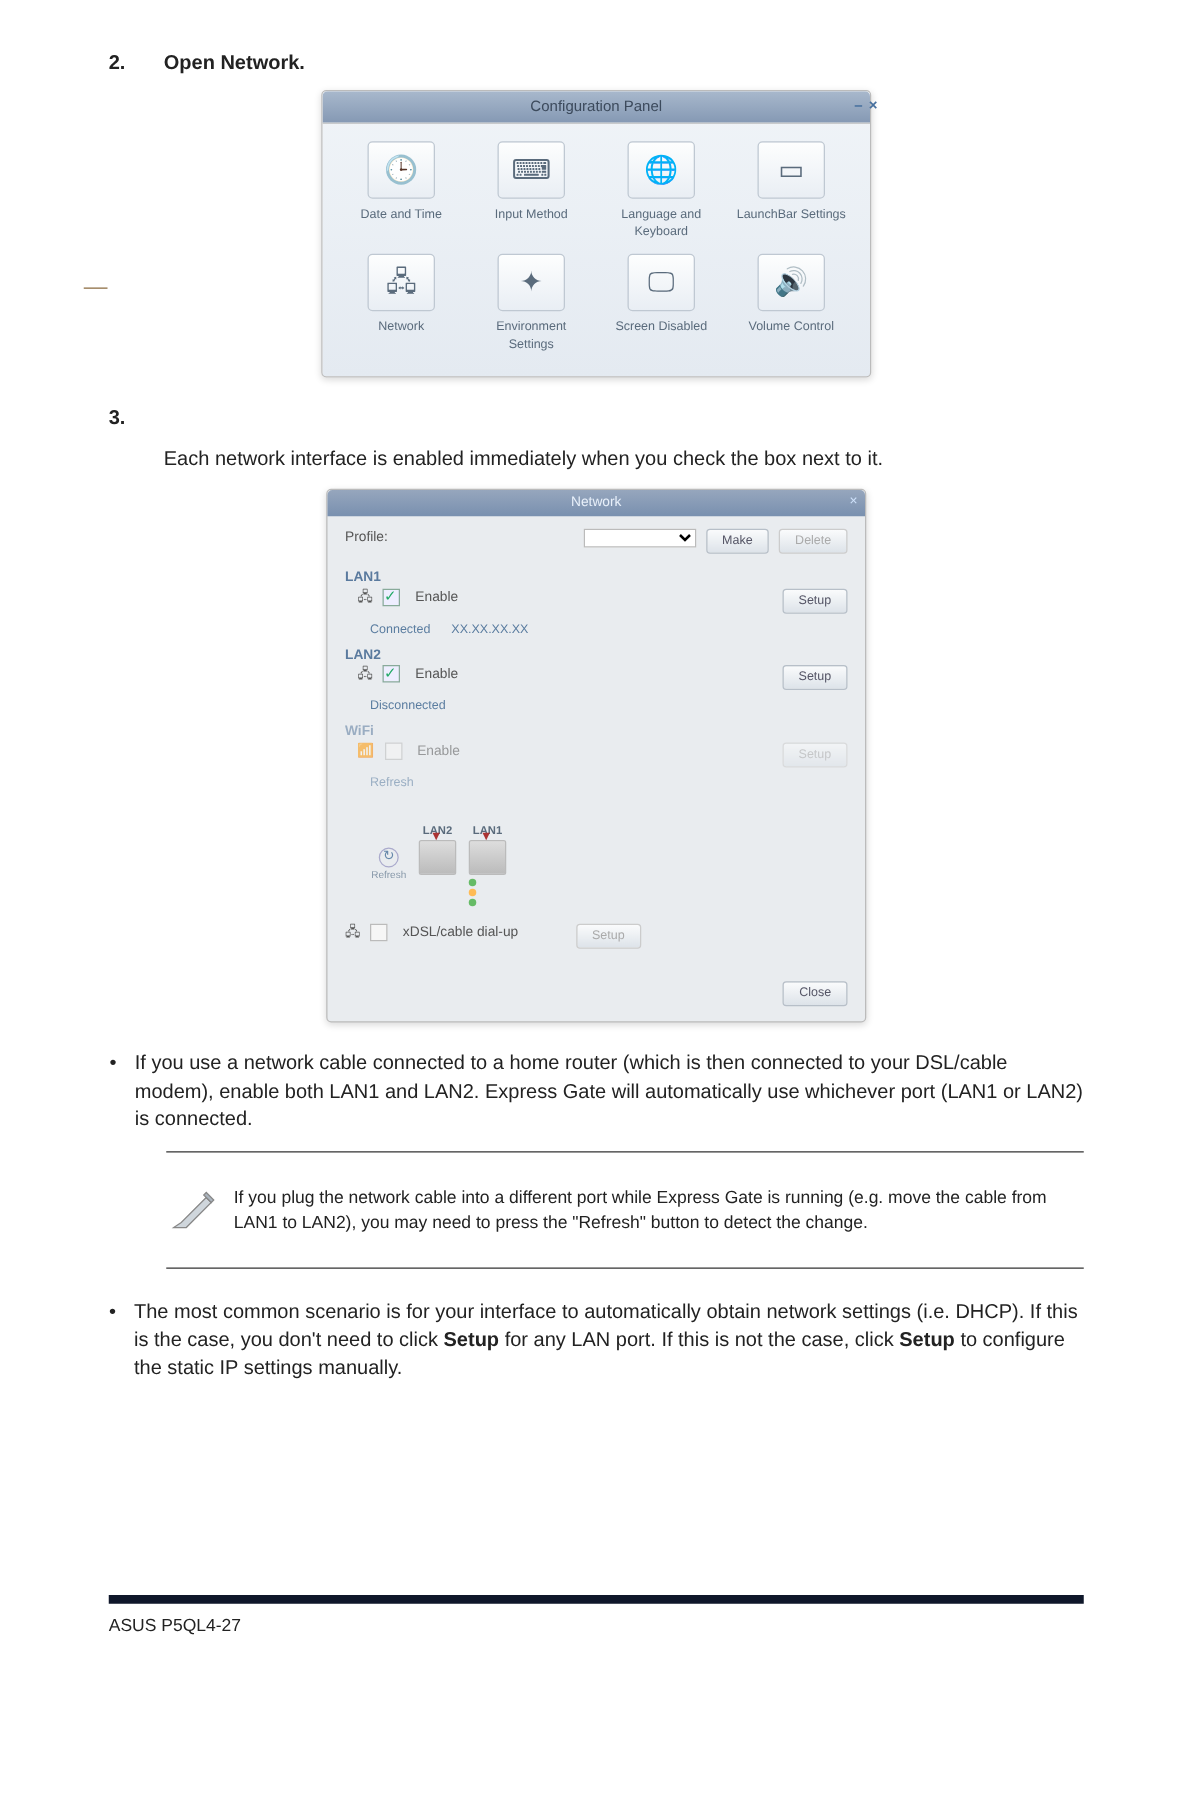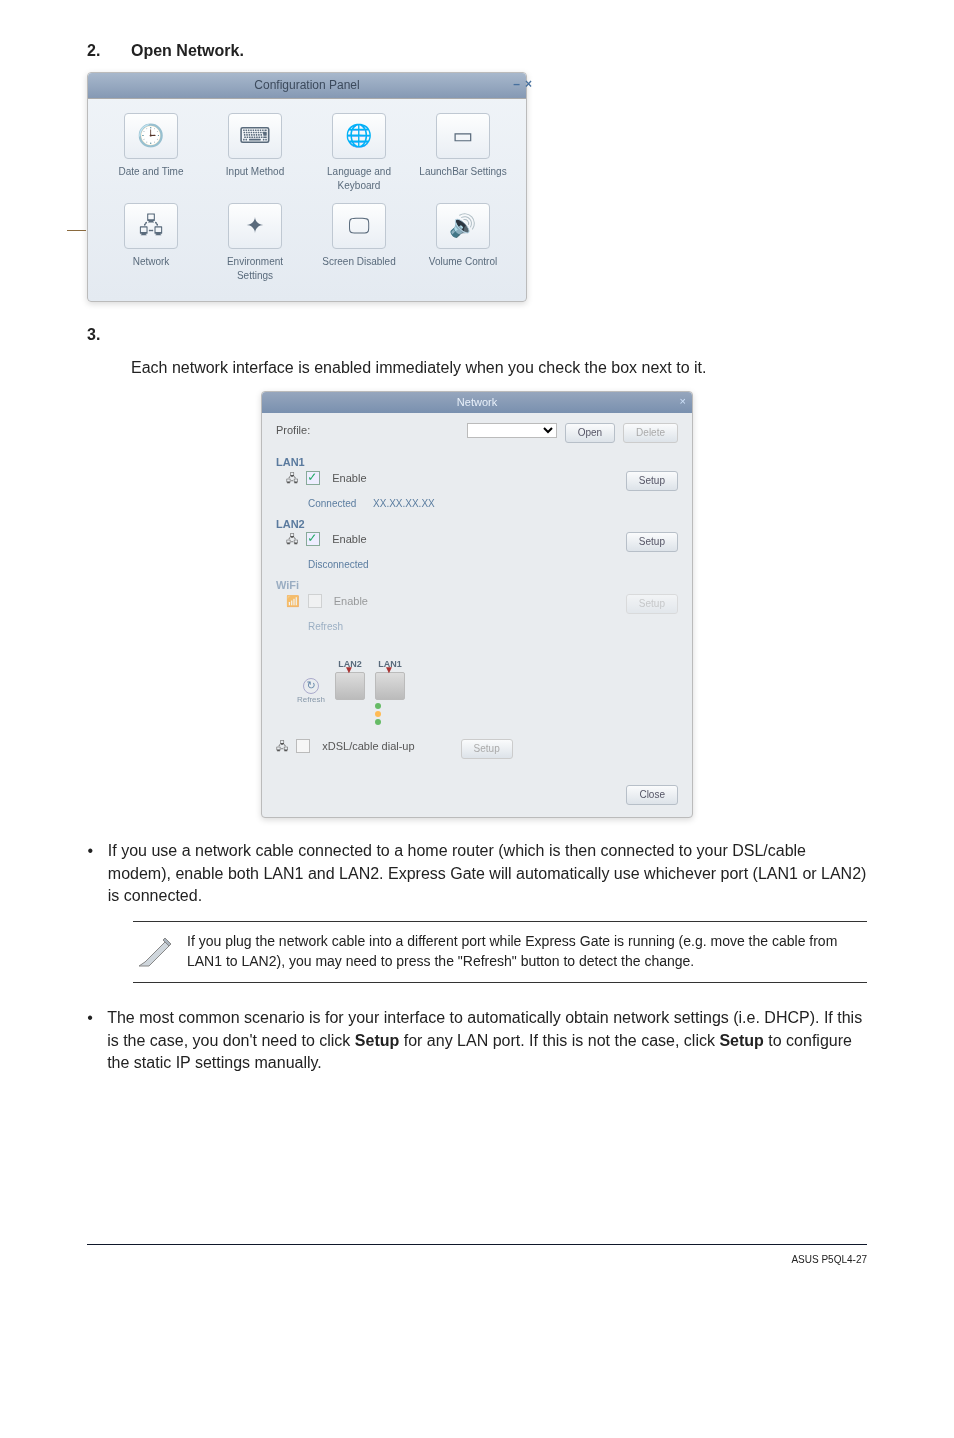--- a/index.html
+++ b/index.html
@@ -48,21 +48,21 @@
       padding: 14px 16px 6px 16px;
     }
     .panel-item { text-align: center; font-size: 10px; color: #5a6b7c; }
     .panel-icon {
       width: 52px; height: 44px; margin: 0 auto 6px auto;
       border: 1px solid #bfc8d2; border-radius: 4px;
       background: linear-gradient(#fdfefe,#e9eef4);
       display: flex; align-items: center; justify-content: center;
       font-size: 22px;
     }
-    .pointer-wrap { display:flex; align-items:center; justify-content:flex-start; position:relative;}
+    .pointer-wrap { display:flex; align-items:center; justify-content:center; position:relative;}
     .pointer-left {
       position:absolute; left:-108px; top:148px; display:flex; align-items:center;
       color:#333; font-size:14px; font-weight:bold;
     }
     .pointer-left .line{ flex:0 0 46px; height:1px; background:#8a6a3e; margin-left:6px;}
     
     
     .netdlg {
       display: inline-block;
       border: 1px solid #bbb;
@@ -86,21 +86,21 @@
       display:inline-block; padding:2px 12px; font-size:10px;
       background: linear-gradient(#fafbfc,#dde3e9);
       border:1px solid #b7bfc8; border-radius:3px; color:#556;
     }
     .btn.disabled { color:#aaa; border-color:#ccc; }
     .section-label { color:#5a7a9e; font-weight: bold; margin-top:6px;}
     .indent { margin-left: 10px; }
     .chk { display:inline-block; width:12px; height:12px; border:1px solid #8a9; background:#eef; position:relative; margin-right:4px;}
     .chk.on::after{ content:"✓"; position:absolute; top:-3px; left:0; font-size:12px; color:#2a6;}
     .chk.off { border-color:#bbb; background:#f6f6f6;}
-    .substat { font-size:10px; color:#5b7da0; margin-left:32px; }
+    .substat { font-size:10px; color:#5b7da0; margin-left:20px; }
     .divcols { display:flex; gap:16px;flex-direction:column; }
     .divcols .left { flex:1;}
     .divcols .right { width: 150px; text-align:center;}
     .portblock { display:flex; gap:10px; justify-content:center; margin-top: 8px;}
     .portcol { text-align:center;}
     .porttag { font-size:9px; color:#5a6b7c; font-weight:bold;}
     .porticon { width:28px; height:26px; margin:2px auto; border:1px solid #bbb; background:linear-gradient(#ddd,#bbb); border-radius:2px; position:relative;}
     .porticon.arrow::after{content:"▼"; position:absolute; top:-10px; left:8px; font-size:10px; color:#a33;}
     .lights { display:flex; flex-direction:column; gap:2px; margin-top:3px;}
     .light { width:6px;height:6px; border-radius:50%; background:#888; display:inline-block;}
@@ -108,33 +108,33 @@
     .light.o{background:#fb5;}
     .refresh { width:14px;height:14px; border:1px solid #aac; border-radius:50%; display:inline-block; position:relative; color:#68a; font-size:11px; text-align:center; line-height:13px;}
     .disabled-section { opacity:0.55; }
     .footerbtn { text-align:right; padding:10px 14px 12px 0;}
     
     .bullet-item { display:flex; gap:14px; margin: 16px 0 12px 0; }
     .bullet-dot { width:14px; text-align:center;}
     
     .note-box {
       display:flex; border-top:1px solid #333; border-bottom:1px solid #333;
-      padding:10px 0; margin: 14px 0 24px 46px; gap: 14px; align-items:flex-start;
+      padding:26px 0; margin: 14px 0 24px 46px; gap: 14px; align-items:flex-start;
     }
     .pencil {
       width:40px; height:40px; flex-shrink:0;
     }
     .note-text { font-size:14px; }
     
     .page-footer {
-      border-top: 1px solid #0f172a;
+      border-top: 7px solid #0f172a;
       margin-top: 170px;
       padding-top: 8px;
-      display:flex; justify-content:flex-end;
-      font-size: 10px;
+      display:flex; justify-content:flex-start;
+      font-size: 14px;
     }
     b { font-weight: bold; }
   </style>
 </head>
 <body>
 
 <div class="step">
   <span class="step-num">2.</span>
   <span class="step-text">Open Network.</span>
 </div>
@@ -198,21 +198,21 @@
   <div class="netdlg">
     <div class="netdlg-title">
       <span>Network</span>
       <span class="x">×</span>
     </div>
     <div class="netdlg-body">
       <div class="row">
         <span>Profile:</span>
         <span style="flex:1"></span>
         <select style="width:90px;font-size:10px;border:1px solid #bbb;background:#fff"></select>
-        <span class="btn">Open</span>
+        <span class="btn">Make</span>
         <span class="btn disabled">Delete</span>
       </div>
 
       <div class="divcols">
         <div class="left">
           <div class="section-label">LAN1</div>
           <div class="row indent">
             <span>🖧</span>
             <span class="chk on"></span>
             <span>Enable</span>

